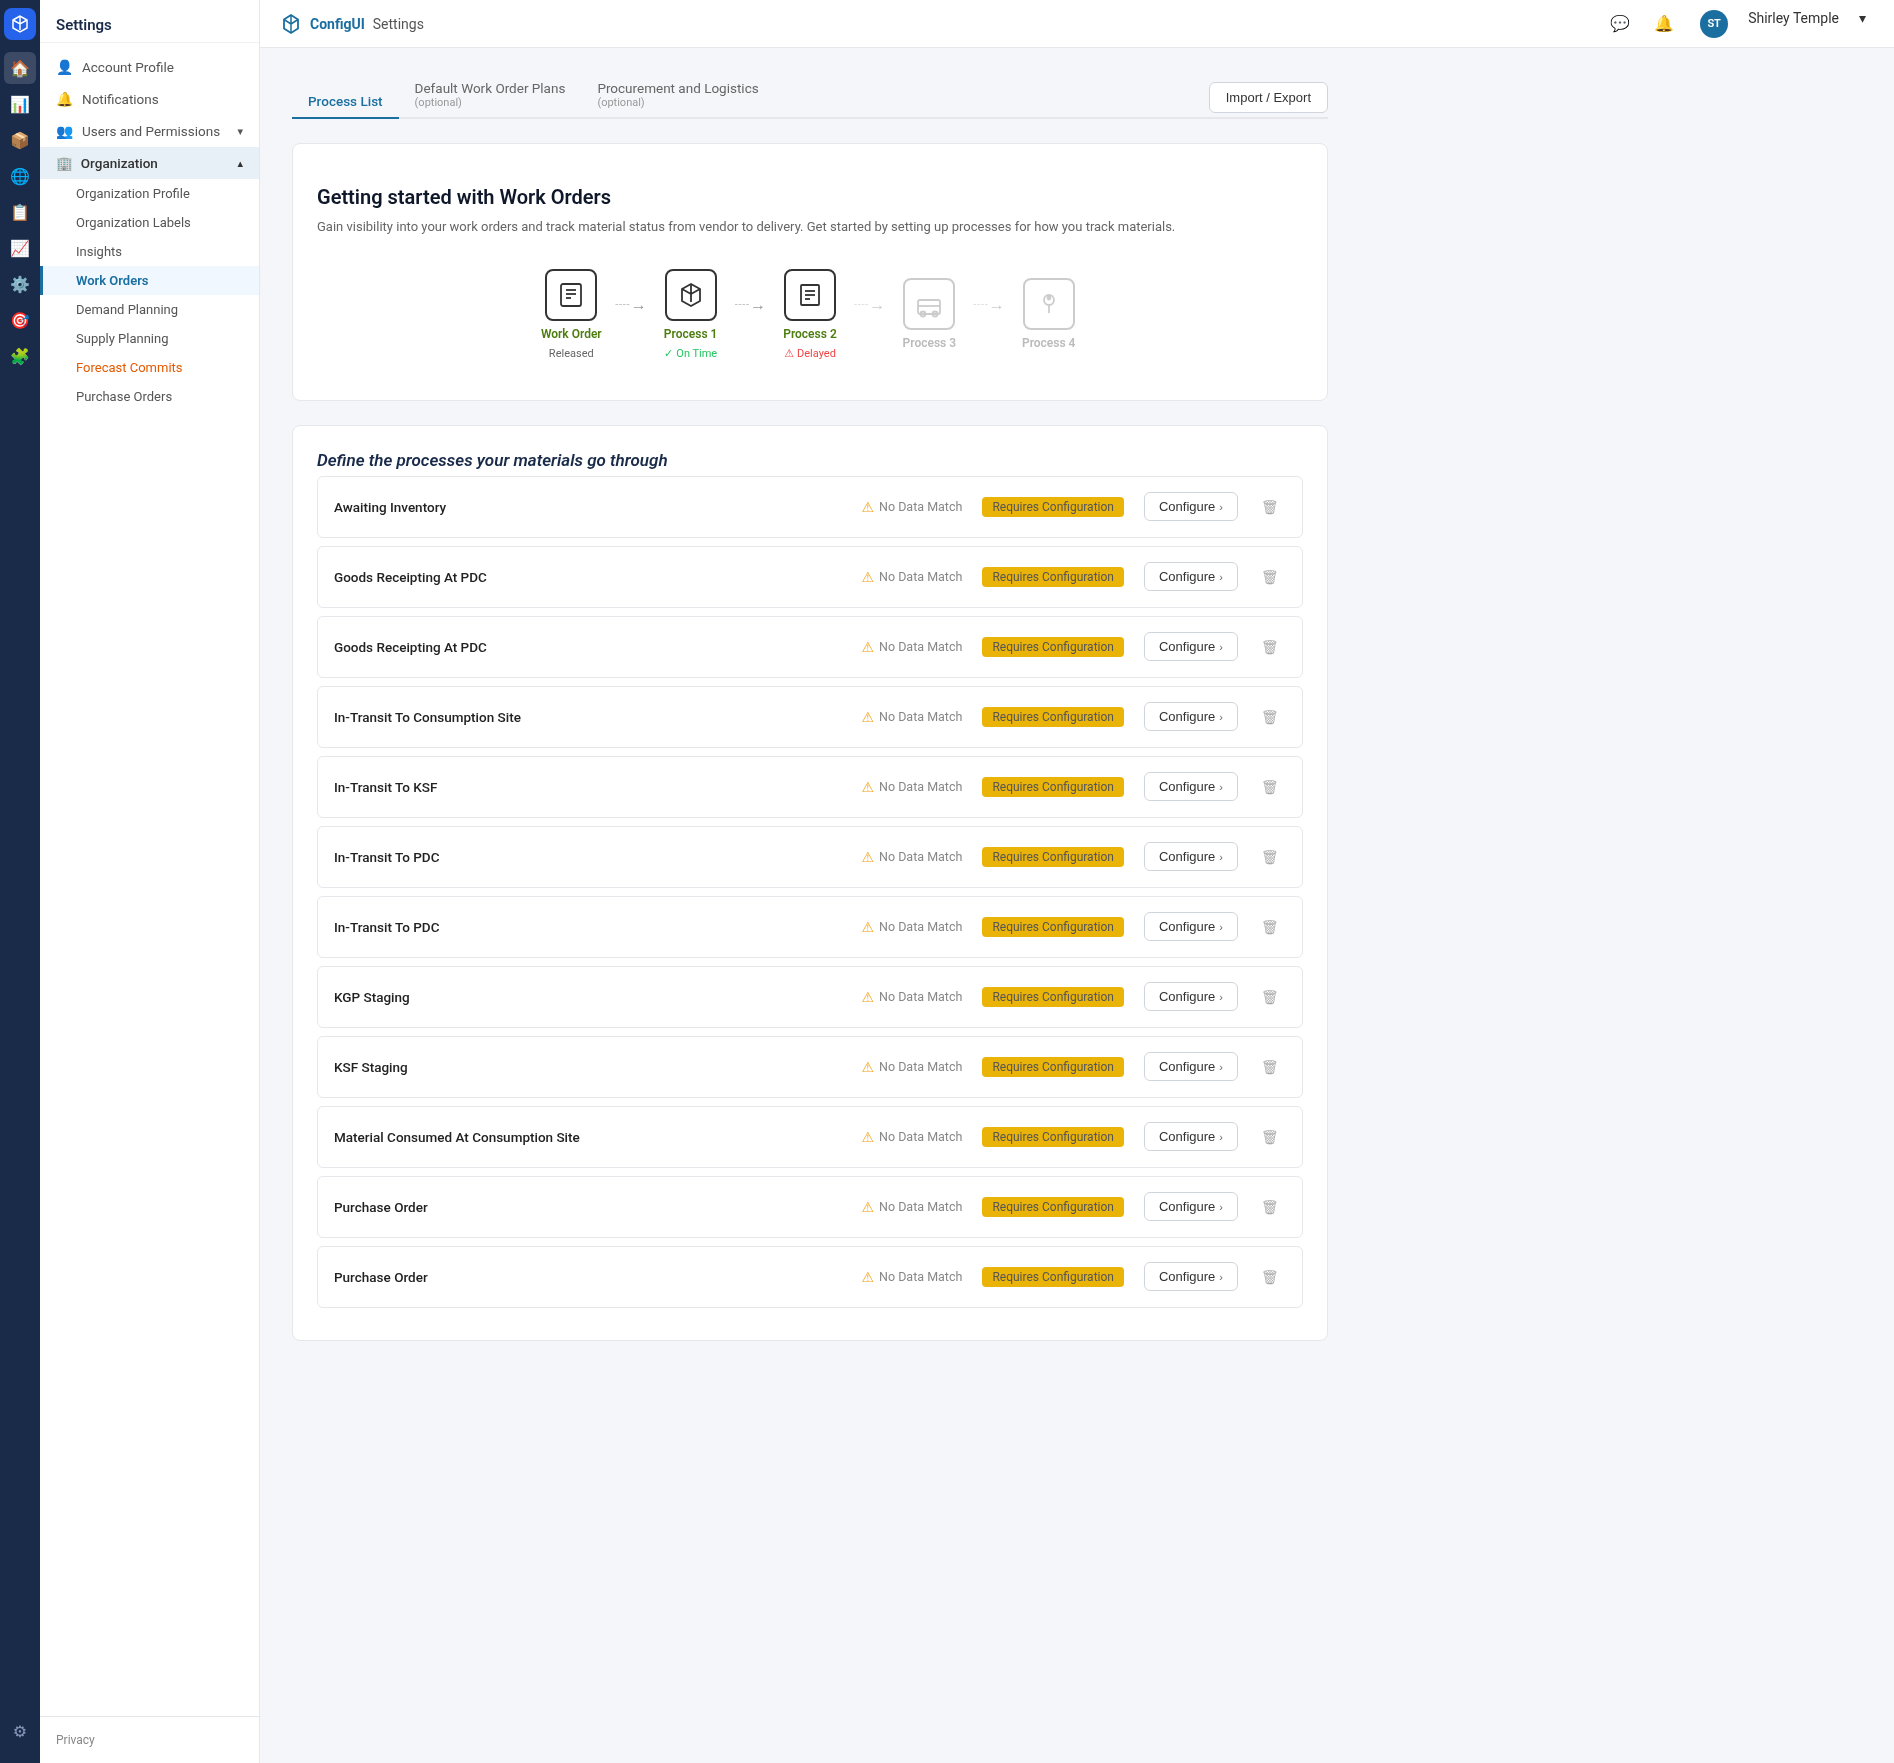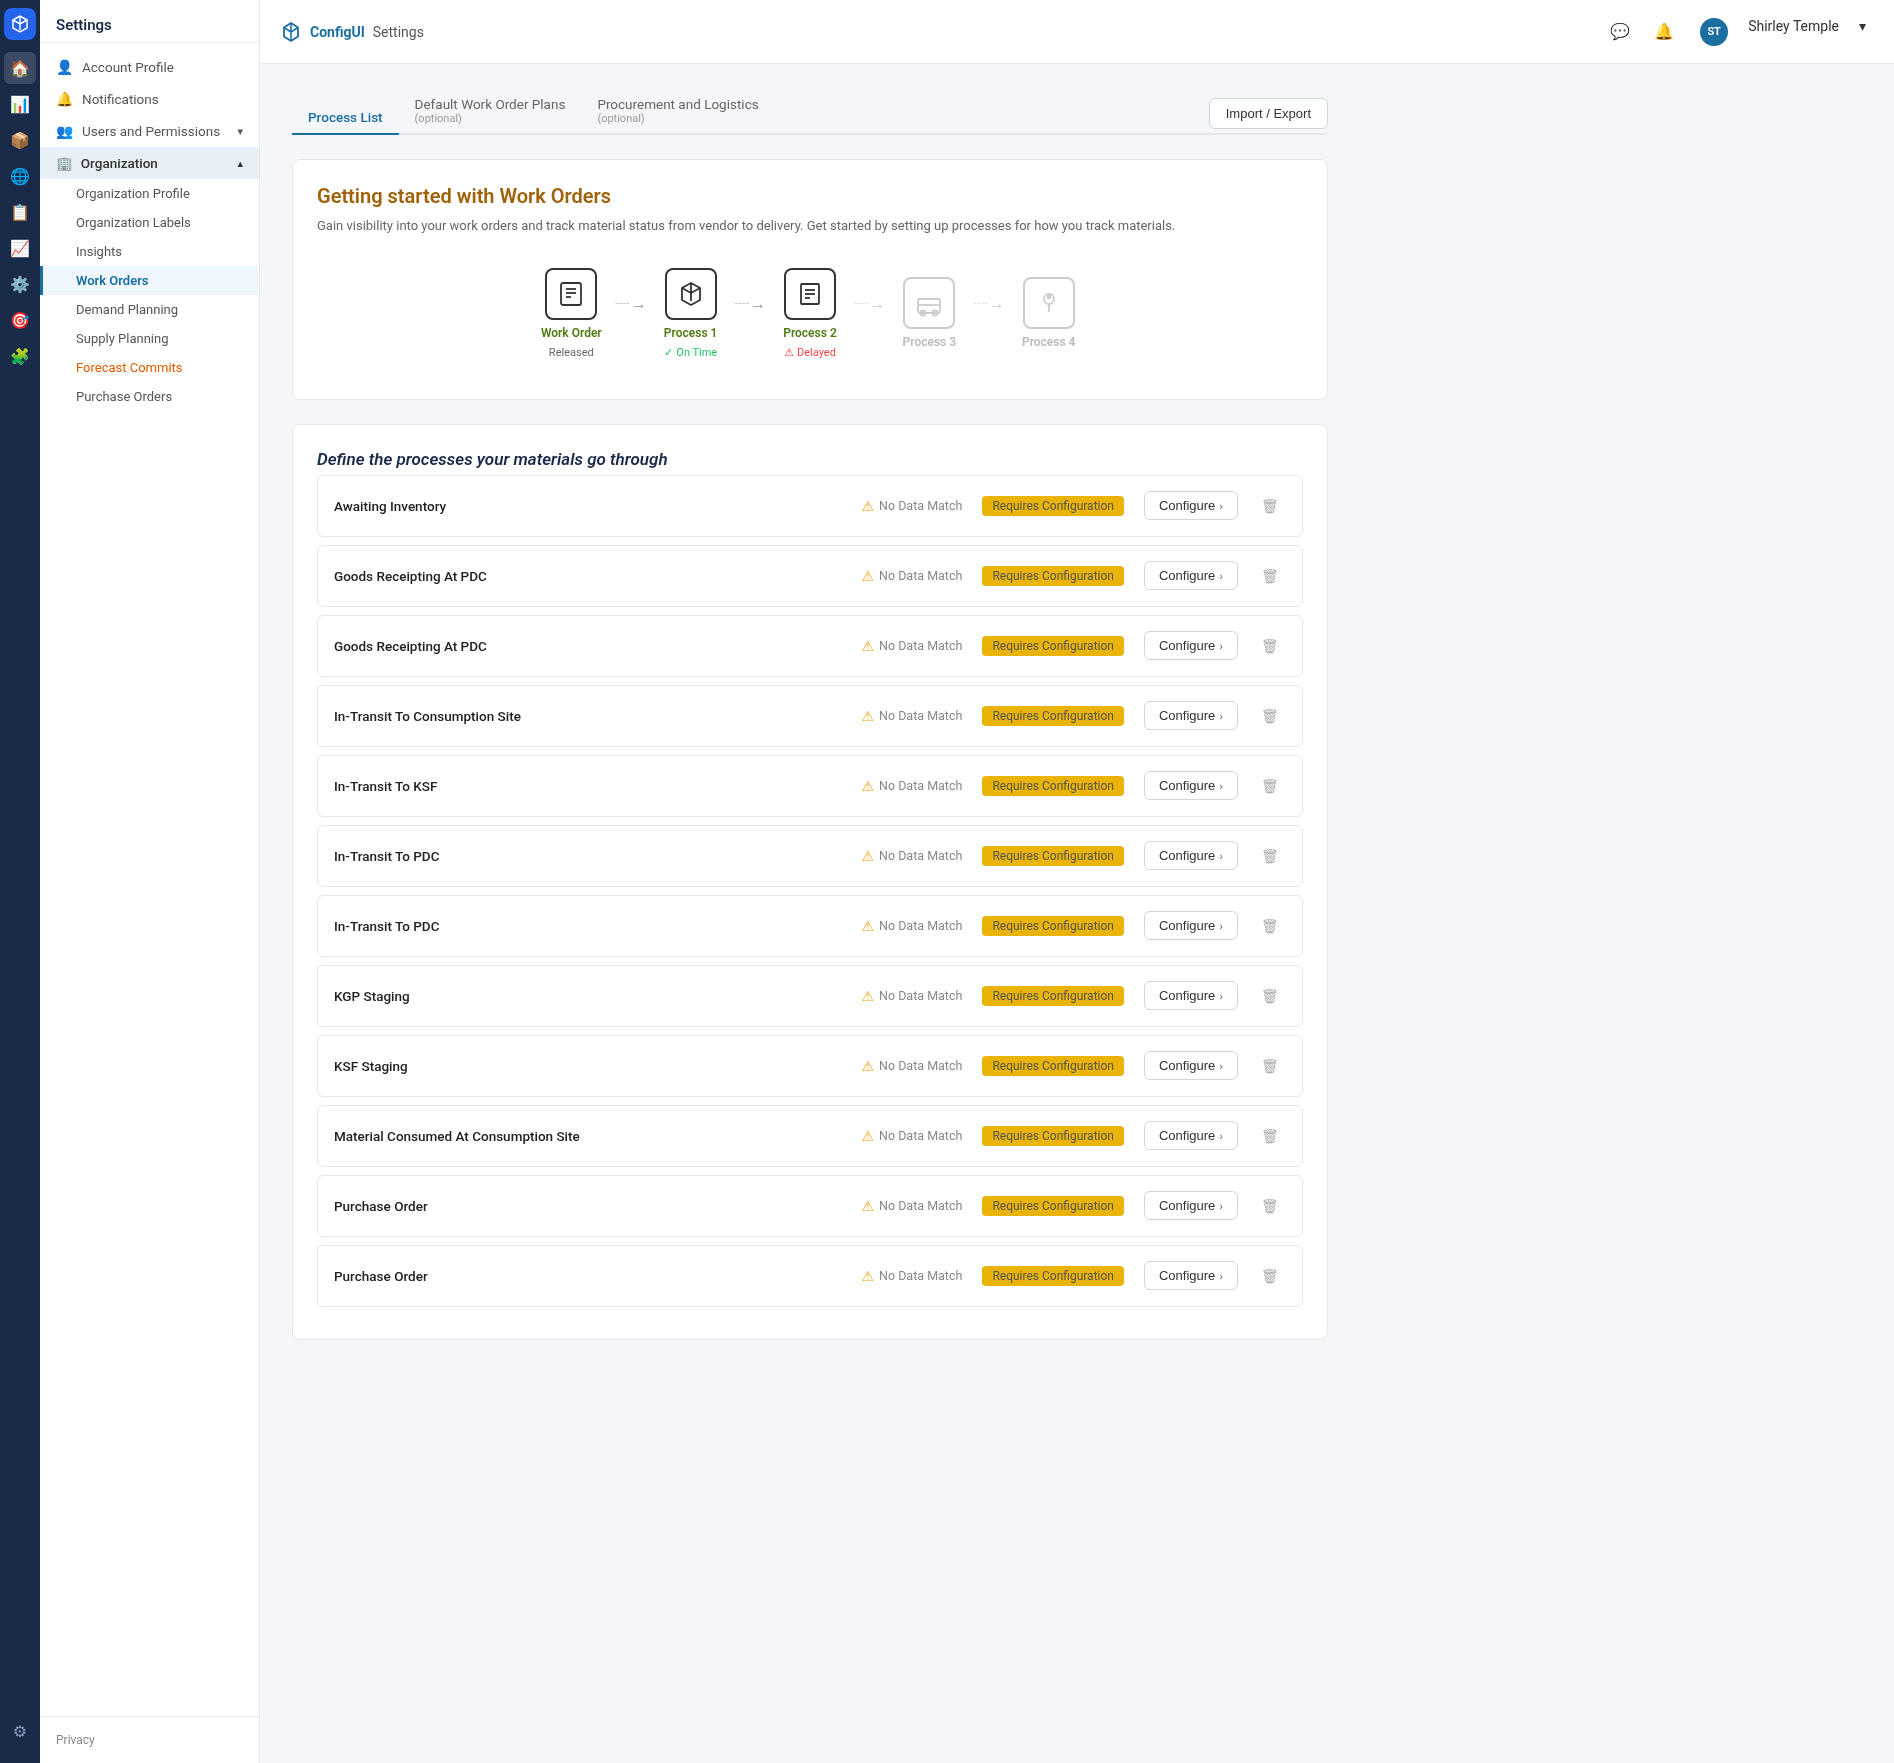--- a/index.html
+++ b/index.html
@@ -23,42 +23,42 @@
     .sidebar-group-header { display: flex; align-items: center; padding: 8px 16px; cursor: pointer; color: #333; font-size: 13.5px; gap: 8px; background: #e8f0f7; font-weight: 500; }
     .sidebar-group-header .chevron { margin-left: auto; font-size: 11px; }
     .sidebar-sub-item { display: flex; align-items: center; padding: 7px 16px 7px 36px; cursor: pointer; color: #555; font-size: 13px; }
     .sidebar-sub-item.active { color: #1a6fa0; font-weight: 600; border-left: 3px solid #1a6fa0; padding-left: 33px; background: #f0f7ff; }
     .sidebar-sub-item.highlight { color: #e55a00; }
     .sidebar-footer { padding: 16px; border-top: 1px solid #e5e7eb; font-size: 12px; color: #888; cursor: pointer; }
 
     .main-content { flex: 1; display: flex; flex-direction: column; overflow: hidden; }
 
     
-    .topbar { height: 64px; background: #fff; border-bottom: 1px solid #e5e7eb; display: flex; align-items: center; padding: 0 20px; gap: 12px; flex-shrink: 0; }
+    .topbar { height: 48px; background: #fff; border-bottom: 1px solid #e5e7eb; display: flex; align-items: center; padding: 0 20px; gap: 12px; flex-shrink: 0; }
     .topbar-spacer { flex: 1; }
     .topbar-icon { width: 32px; height: 32px; display: flex; align-items: center; justify-content: center; cursor: pointer; color: #555; font-size: 16px; border-radius: 4px; }
     .topbar-user { display: flex; align-items: flex-start; gap: 20px; cursor: pointer; padding: 4px 8px; border-radius: 4px; }
     .user-avatar { width: 28px; height: 28px; border-radius: 50%; background: #1a6fa0; color: #fff; display: flex; align-items: center; justify-content: center; font-size: 11px; font-weight: 600; }
     .topbar-logo { display: flex; align-items: center; gap: 8px; font-weight: 700; font-size: 14px; color: #1a2b4a; }
 
     
     .content-area { flex: 1; overflow-y: auto; background: #f5f6fa; }
     .content-inner { padding: 24px 32px; max-width: 1100px; }
 
     
     .tabs-bar { display: flex; align-items: flex-end; gap: 0; border-bottom: 2px solid #e5e7eb; margin-bottom: 24px; }
     .tab { padding: 8px 16px; cursor: pointer; color: #666; font-size: 13.5px; border-bottom: 2px solid transparent; margin-bottom: -2px; white-space: nowrap; }
     .tab.active { color: #1a6fa0; border-bottom-color: #1a6fa0; font-weight: 500; }
     .tab-optional { font-size: 11px; color: #999; display: block; }
     .tabs-right { margin-left: auto; display: flex; align-items: center; gap: 8px; margin-bottom: 4px; }
     .btn-import { padding: 7px 16px; background: #fff; border: 1px solid #d0d5dd; border-radius: 6px; cursor: pointer; font-size: 13px; color: #333; font-weight: 500; }
 
     
     .section-card { background: #fff; border-radius: 8px; border: 1px solid #e5e7eb; padding: 24px; margin-bottom: 24px; }
-    .section-title { font-size: 20px; font-weight: 600; color: #a16207; margin-bottom: 8px; }
+    .section-title { font-size: 20px; font-weight: 600; color: #0f172a; margin-bottom: 8px; margin-top: 17px; }
     .section-desc { font-size: 13px; color: #666; margin-bottom: 24px; line-height: 1.5; }
 
     
     .process-flow { display: flex; align-items: center; justify-content: center; gap: 0; padding: 8px 0 16px; }
     .process-step { display: flex; flex-direction: column; align-items: center; gap: 6px; min-width: 80px; }
     .process-icon-box { width: 52px; height: 52px; border: 2px solid #333; border-radius: 8px; display: flex; align-items: center; justify-content: center; font-size: 22px; background: #fff; }
     .process-icon-box.muted { border-color: #ccc; color: #bbb; }
     .process-label { font-size: 12px; font-weight: 600; text-align: center; color: #4d7c0f; }
     .process-label.muted { color: #bbb; }
     .process-status { font-size: 11px; display: flex; align-items: center; gap: 3px; }

